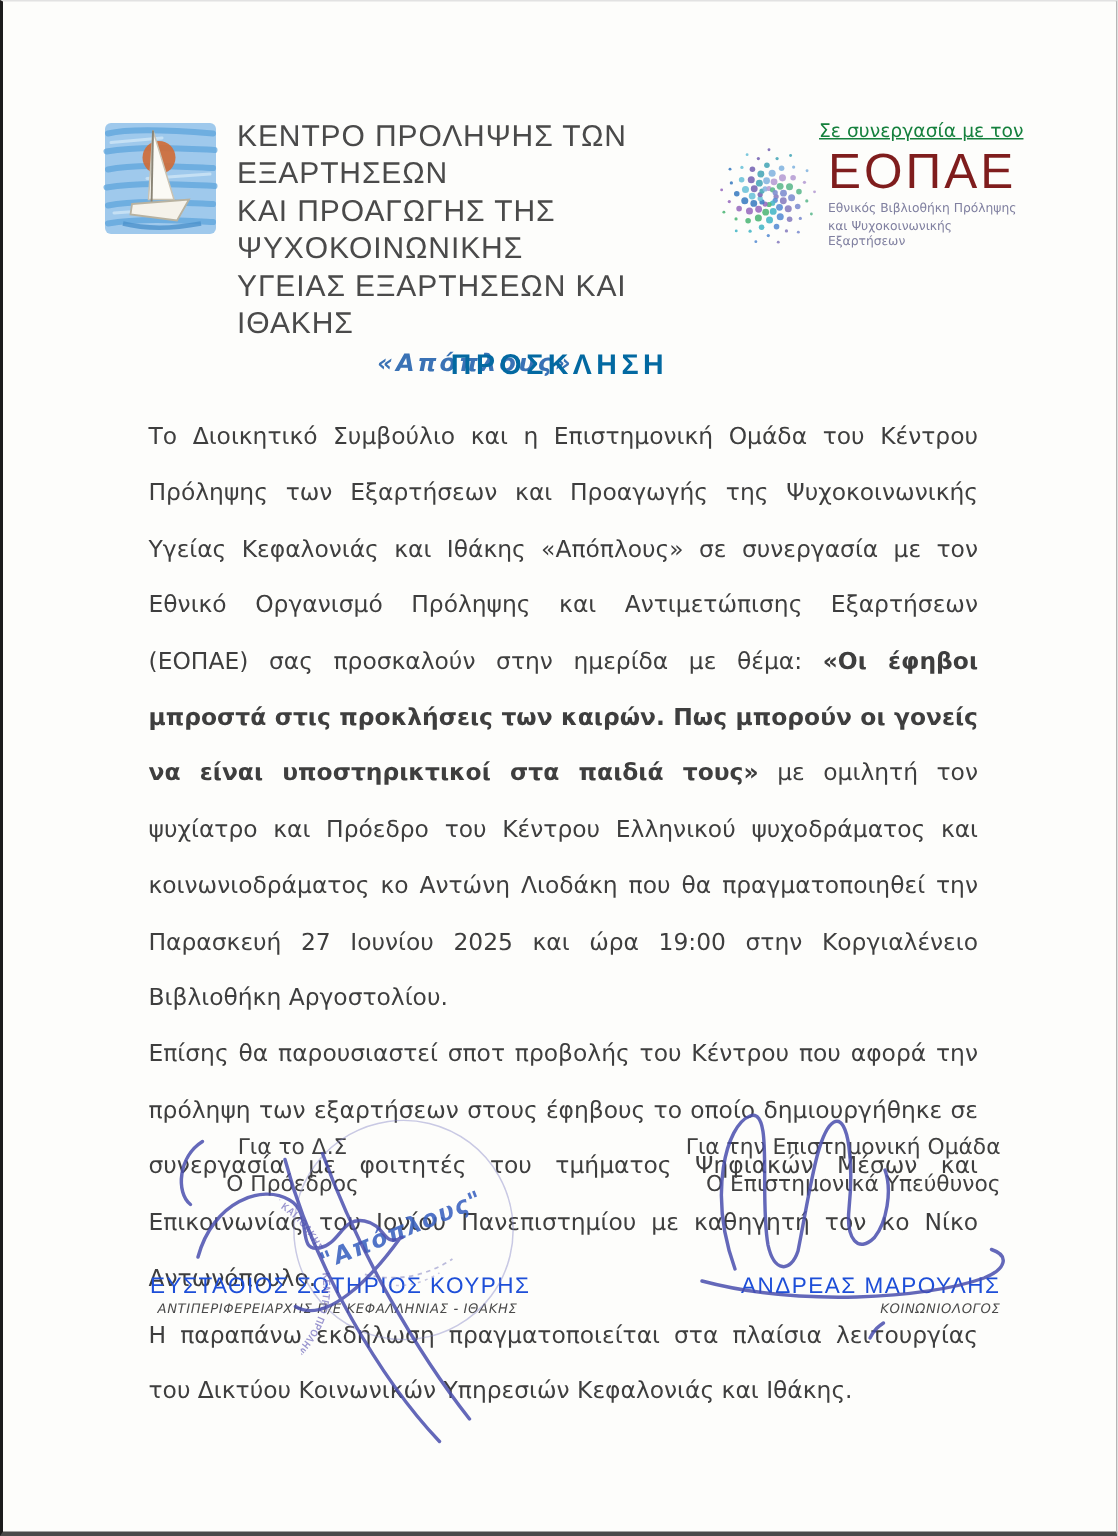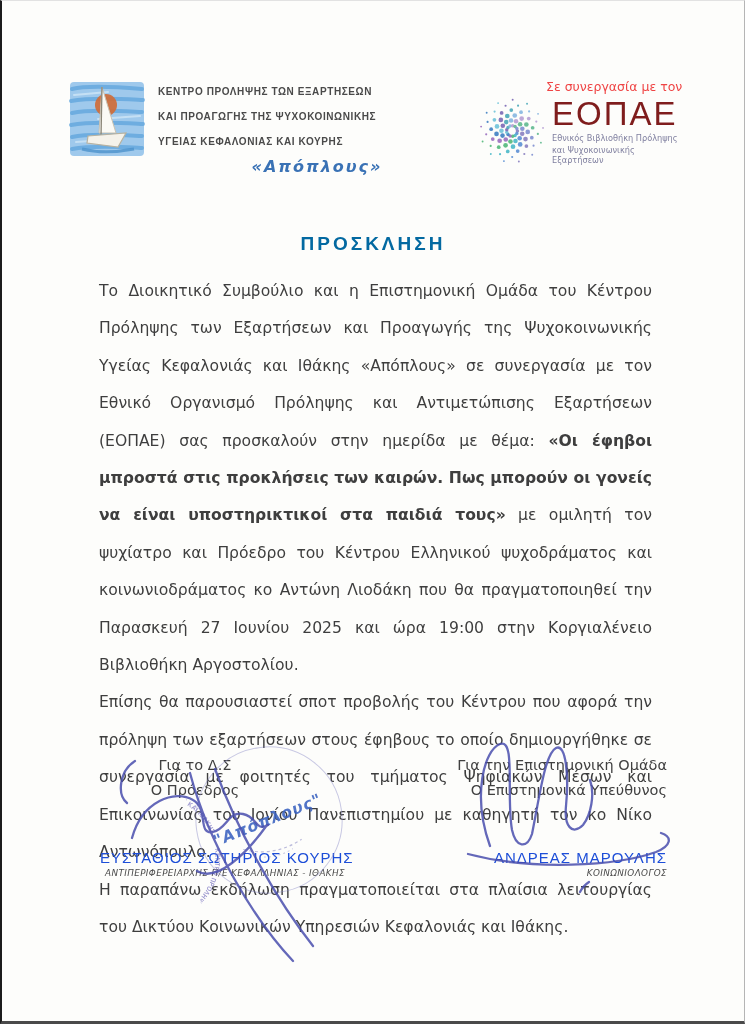--- a/index.html
+++ b/index.html
@@ -7,26 +7,26 @@
     position:relative;width:745px;height:1024px;margin:0 auto;
     background:#fdfdfb;overflow:hidden;
     font-family:"DejaVu Sans","Liberation Sans",sans-serif;
     border-left:2px solid #1c1c1c;border-bottom:3px solid #4a4a4a;border-right:1px solid #b5b5b5;border-top:1px solid #e2e2e2;
     box-sizing:border-box;color:#3d3d3d;
   }
   
   .header{position:absolute;top:78px;left:66px;right:60px;display:flex;align-items:flex-start;}
   .logo-sail{width:78px;height:80px;flex:0 0 auto;}
   .org-block{width:322px;margin-left:12px;text-align:left;}
-  .org-line{font-family:"Liberation Sans",sans-serif;font-weight:bold;font-size:10px;line-height:25px;letter-spacing:.6px;color:#4a4a4a;}
+  .org-line{font-family:"Liberation Sans",sans-serif;font-weight:normal;font-size:20px;line-height:25px;letter-spacing:.6px;color:#4a4a4a;}
   .org-alias{margin-top:3px;text-align:center;font-size:16px;font-weight:bold;font-style:italic;letter-spacing:2px;color:#3a72b5;}
   .partner{margin-left:auto;display:flex;align-items:flex-start;}
   .eopae-dots{width:72px;height:76px;margin-top:14px;}
   .partner-text{margin-left:4px;width:132px;text-align:left;}
-  .collab{font-size:12.5px;color:#ef4444;white-space:nowrap;margin-left:-6px;}
+  .collab{font-size:12.5px;color:#15803d;white-space:nowrap;margin-left:-6px;text-decoration:underline;}
   .eopae-name{font-family:"Liberation Sans",sans-serif;font-size:33px;line-height:36px;font-weight:400;letter-spacing:2px;color:#7f1d1d;margin-top:2px;}
   .eopae-tag{font-size:8.2px;line-height:10.5px;color:#8080a0;margin-top:1px;}
   
   .doc-title{position:absolute;top:232px;left:0;right:0;text-align:center;
     font-family:"Liberation Sans",sans-serif;font-weight:bold;font-size:19px;letter-spacing:3px;color:#0369a1;}
   
   .body-text{position:absolute;top:272px;left:97px;width:553px;
     font-size:15.6px;line-height:37.4px;text-align:justify;color:#3e3e3e;}
   .body-text p{margin:0;}
   .body-text .bold{font-weight:bold;}
@@ -68,21 +68,21 @@
       <circle cx="38" cy="26" r="11" fill="#cf6c38" opacity=".92"></circle>
       <path d="M34,8 L48,54 L31,54 Z" fill="#fbfaf5" stroke="#c9c2b2" stroke-width="1"></path>
       <line x1="34" y1="8" x2="33" y2="58" stroke="#8a8576" stroke-width="1.3"></line>
       <path d="M20,57 L58,54 L50,68 L19,64 Z" fill="#f5f2ea" stroke="#b8b2a0" stroke-width="1.2"></path>
       <path d="M14,70 C30,74 50,73 66,70" stroke="#4c92cc" stroke-width="3" fill="none" opacity=".8"></path>
     </svg>
 
     <div class="org-block">
       <div class="org-line">ΚΕΝΤΡΟ ΠΡΟΛΗΨΗΣ ΤΩΝ ΕΞΑΡΤΗΣΕΩΝ</div>
       <div class="org-line">ΚΑΙ ΠΡΟΑΓΩΓΗΣ ΤΗΣ ΨΥΧΟΚΟΙΝΩΝΙΚΗΣ</div>
-      <div class="org-line">ΥΓΕΙΑΣ ΚΕΦΑΛΟΝΙΑΣ ΚΑΙ ΚΟΥΡΗΣ</div>
+      <div class="org-line">ΥΓΕΙΑΣ ΕΞΑΡΤΗΣΕΩΝ ΚΑΙ ΙΘΑΚΗΣ</div>
       <div class="org-alias">«Απόπλους»</div>
     </div>
 
     <div class="partner">
       <svg class="eopae-dots" viewBox="0 0 120 120">
           <circle cx="69.0" cy="60.0" r="2.9" fill="#8a7fc0" opacity="0.9"></circle>
           <circle cx="77.0" cy="64.7" r="3.8" fill="#8a7fc0" opacity="0.9"></circle>
           <circle cx="82.5" cy="73.5" r="3.9" fill="#8a7fc0" opacity="0.9"></circle>
           <circle cx="84.0" cy="85.2" r="3.1" fill="#8a7fc0" opacity="0.9"></circle>
           <circle cx="80.5" cy="98.3" r="1.8" fill="#8a7fc0" opacity="0.9"></circle>

